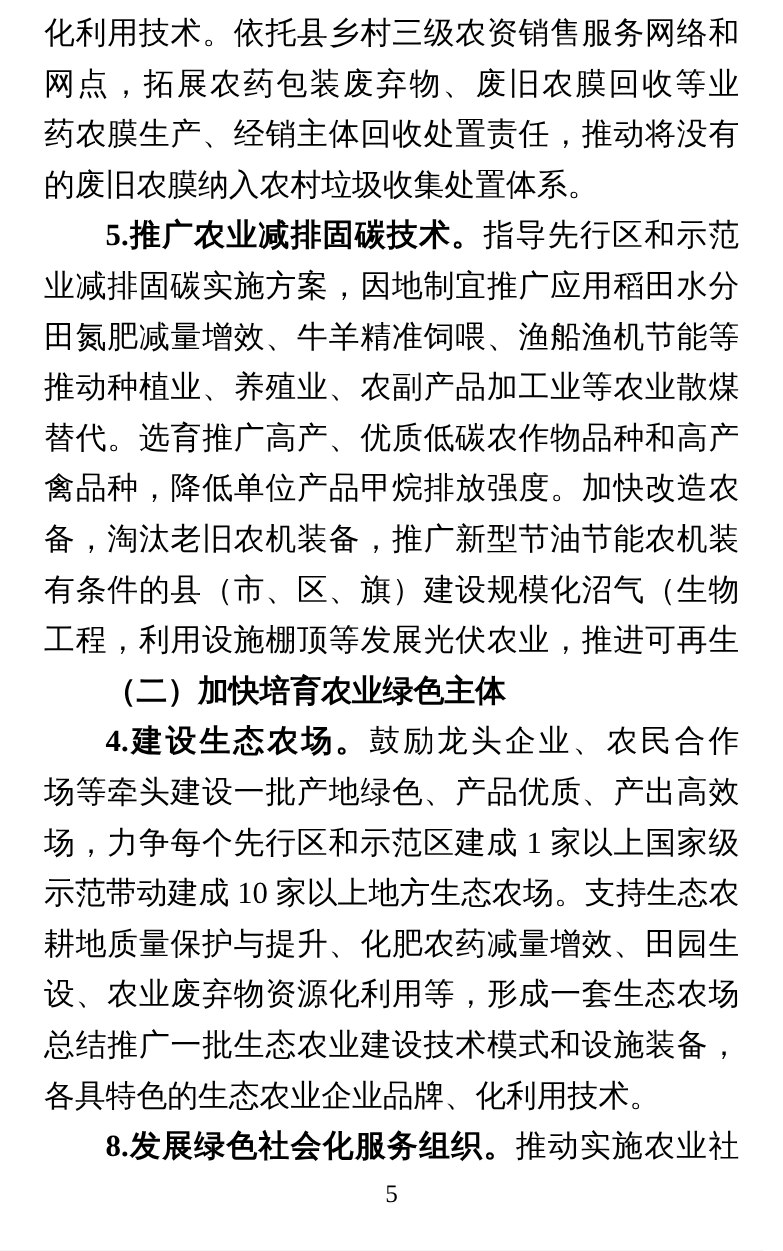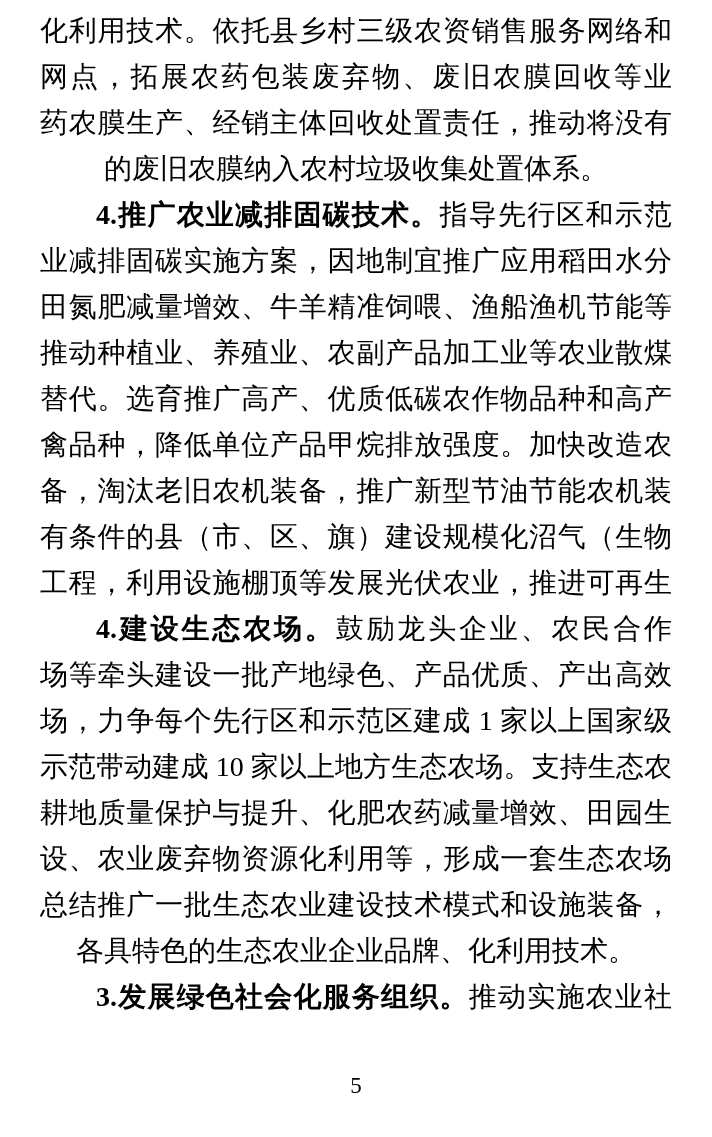--- a/index.html
+++ b/index.html
@@ -17,21 +17,21 @@
     position: relative;
     overflow: hidden;
     font-family: "Liberation Serif", "DejaVu Serif", serif;
     color: #000000;
   }
   .para { margin: 0; padding: 0; }
   .line {
     font-size: 28px;
     height: 46px;
     line-height: 46px;
-    text-align: center;
+    text-align: left;
     white-space: normal;
     overflow: hidden;
   }
   .line.just {
     text-align: justify;
     text-align-last: justify;
   }
   .line.ind {
     text-indent: 56px;
   }
@@ -53,38 +53,41 @@
 
 <div class="page" style="background: rgb(255, 255, 255); color: rgb(0, 0, 0);">
   <div class="content">
       <div class="para">
         <div class="line just"><span class="seg">化利用技术。依托县乡村三级农资销售服务网络和经营服务</span></div>
         <div class="line just"><span class="seg">网点，拓展农药包装废弃物、废旧农膜回收等业务，落实农</span></div>
         <div class="line just"><span class="seg">药农膜生产、经销主体回收处置责任，推动将没有利用价值</span></div>
         <div class="line"><span class="seg">的废旧农膜纳入农村垃圾收集处置体系。</span></div>
       </div>
       <div class="para">
-        <div class="line just ind"><span class="seg bold">4.推广农业减排固碳技术。</span><span class="seg">指导先行区和示范区制定农</span></div>
+        <div class="line just ind"><span class="seg bold">5.推广农业减排固碳技术。</span><span class="seg">指导先行区和示范区制定农</span></div>
         <div class="line just"><span class="seg">业减排固碳实施方案，因地制宜推广应用稻田水分管理、农</span></div>
         <div class="line just"><span class="seg">田氮肥减量增效、牛羊精准饲喂、渔船渔机节能等减排技术，</span></div>
         <div class="line just"><span class="seg">推动种植业、养殖业、农副产品加工业等农业散煤清洁能源</span></div>
         <div class="line just"><span class="seg">替代。选育推广高产、优质低碳农作物品种和高产低排放畜</span></div>
         <div class="line just"><span class="seg">禽品种，降低单位产品甲烷排放强度。加快改造农业机械设</span></div>
         <div class="line just"><span class="seg">备，淘汰老旧农机装备，推广新型节油节能农机装备。鼓励</span></div>
         <div class="line just"><span class="seg">有条件的县（市、区、旗）建设规模化沼气（生物天然气）</span></div>
         <div class="line just"><span class="seg">工程，利用设施棚顶等发展光伏农业，推进可再生能源利用。</span></div>
+      </div>
+      <div class="para">
+        <div class="line ind"><span class="seg bold">（二）加快培育农业绿色主体</span></div>
       </div>
       <div class="para">
         <div class="line just ind"><span class="seg bold">4.建设生态农场。</span><span class="seg">鼓励龙头企业、农民合作社、家庭农</span></div>
         <div class="line just"><span class="seg">场等牵头建设一批产地绿色、产品优质、产出高效的生态农</span></div>
         <div class="line just"><span class="seg">场，力争每个先行区和示范区建成 1 家以上国家级生态农场，</span></div>
         <div class="line just"><span class="seg">示范带动建成 10 家以上地方生态农场。支持生态农场围绕</span></div>
         <div class="line just"><span class="seg">耕地质量保护与提升、化肥农药减量增效、田园生态系统建</span></div>
         <div class="line just"><span class="seg">设、农业废弃物资源化利用等，形成一套生态农场技术规范，</span></div>
         <div class="line just"><span class="seg">总结推广一批生态农业建设技术模式和设施装备，培育一批</span></div>
         <div class="line"><span class="seg">各具特色的生态农业企业品牌、化利用技术。</span></div>
       </div>
       <div class="para">
-        <div class="line just ind"><span class="seg bold">3.发展绿色社会化服务组织。</span><span class="seg">推动实施农业社会化服务</span></div>
+        <div class="line just ind"><span class="seg bold">8.发展绿色社会化服务组织。</span><span class="seg">推动实施农业社会化服务</span></div>
       </div>
     </div>
   <div class="page-number">5</div>
 </div>
 
 </body></html>

